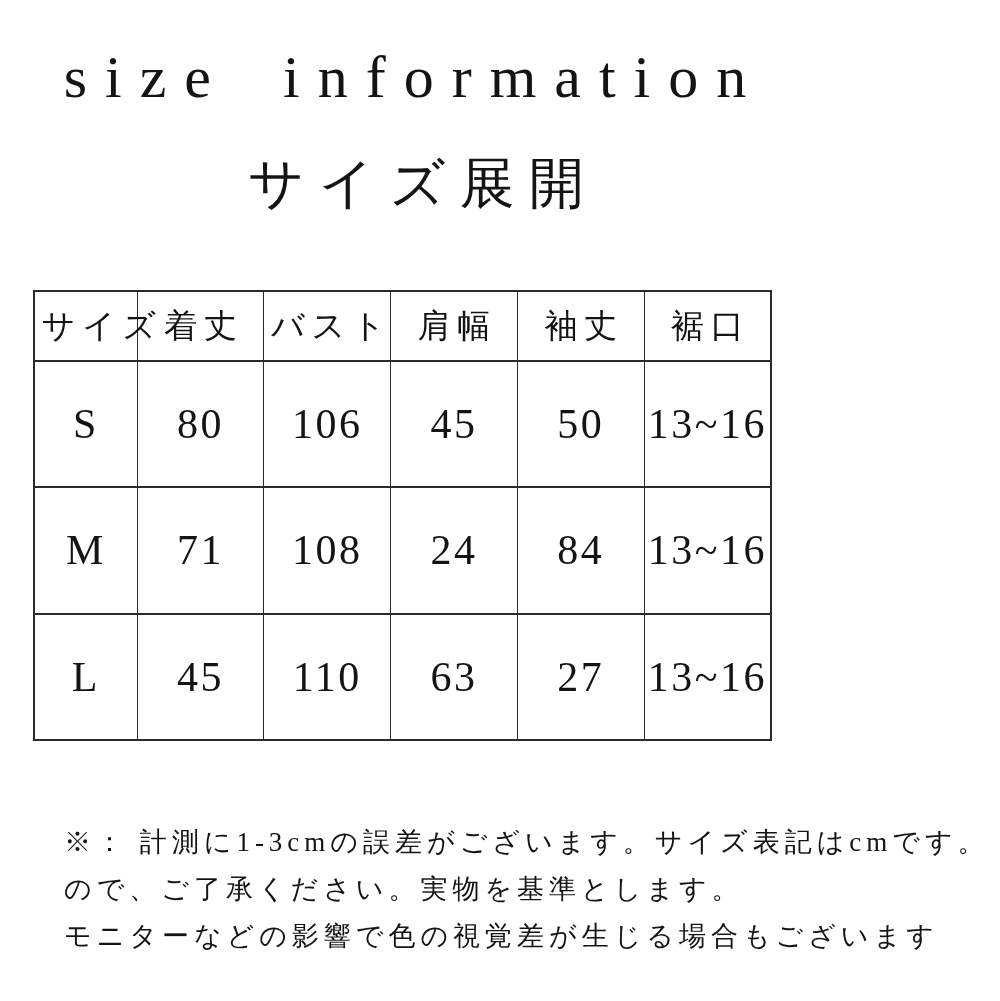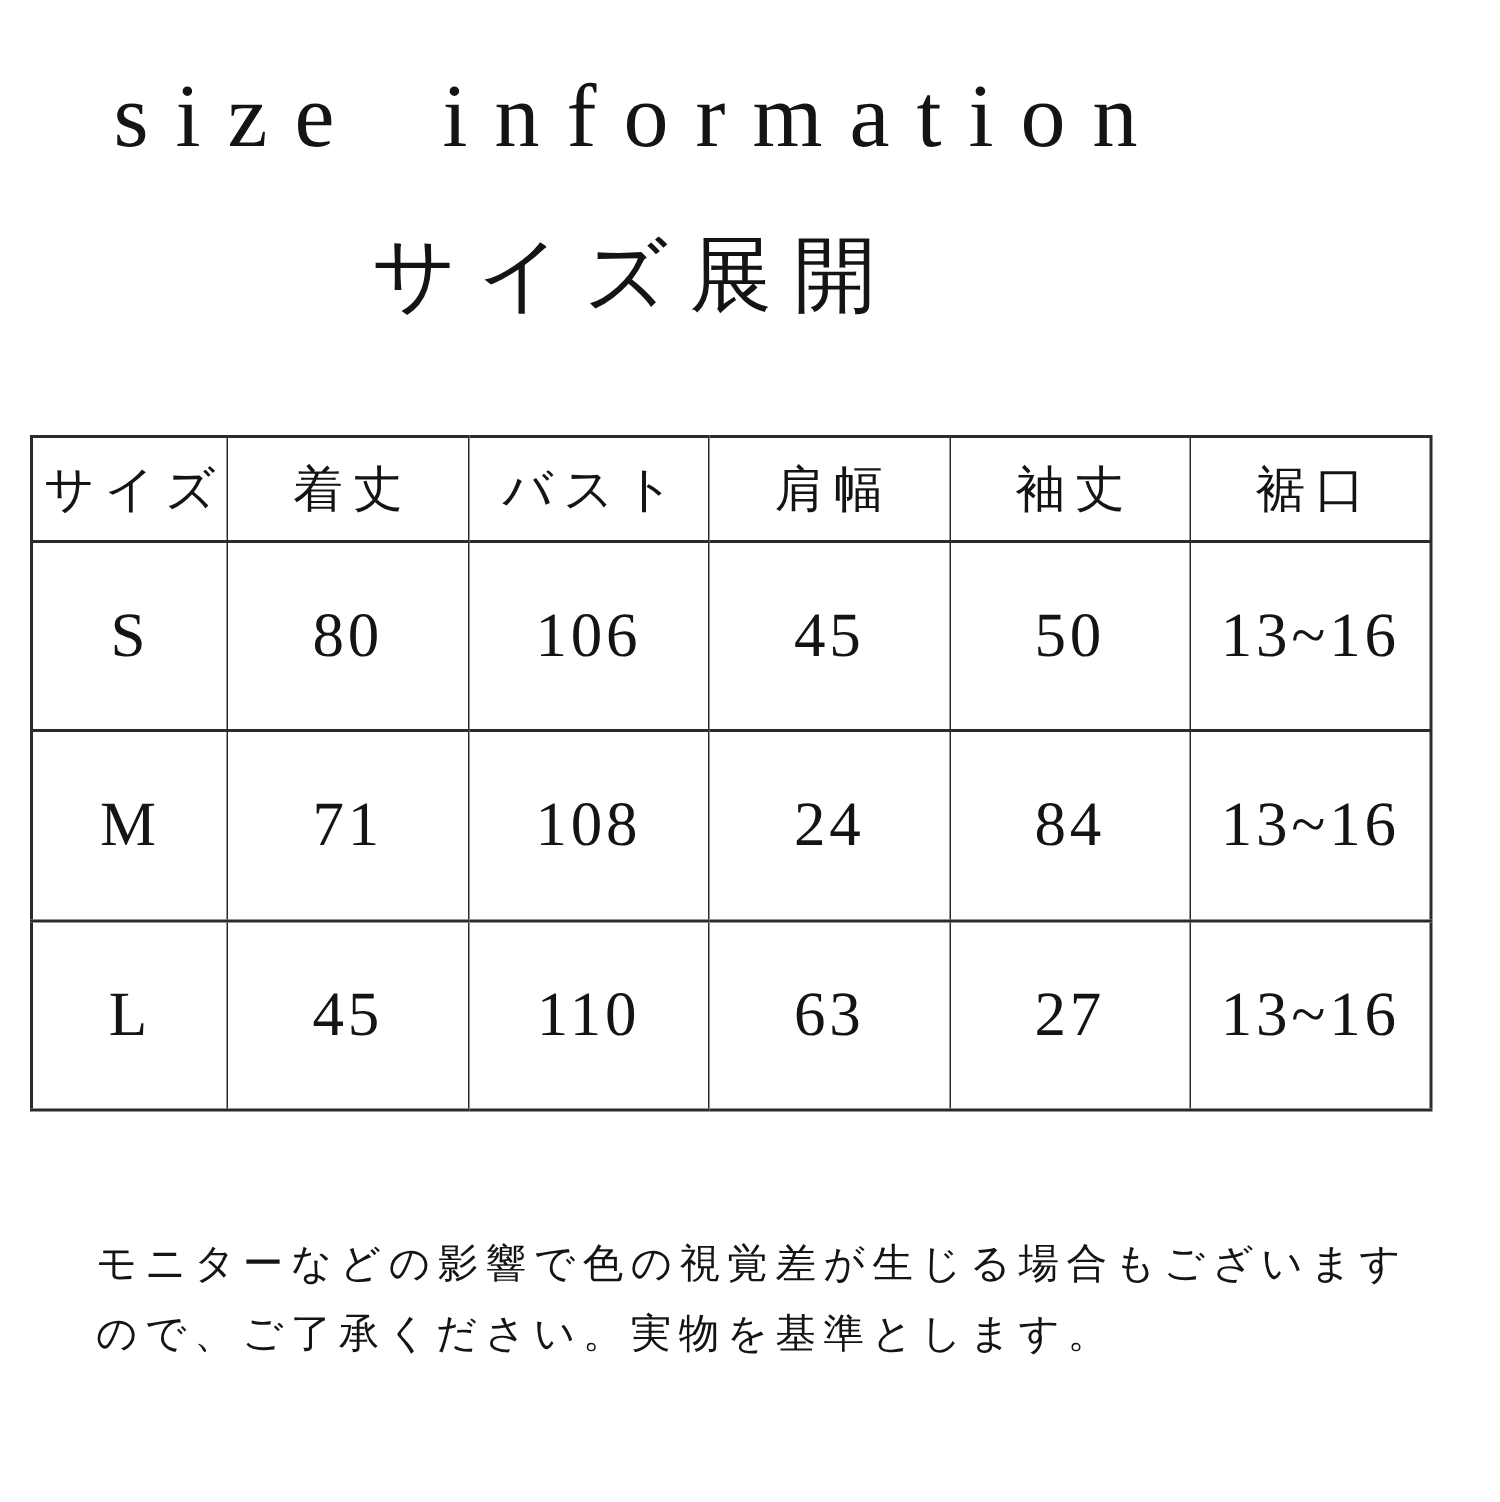--- a/index.html
+++ b/index.html
@@ -12,21 +12,21 @@
     position: relative;
     background: var(--bg, #ffffff);
     color: var(--fg, #141414);
     font-family: "Liberation Serif", "DejaVu Serif", serif;
     overflow: hidden;
   }
 
   .page-title {
     position: absolute;
     top: 40px;
-    left: 12px;
+    left: 0;
     width: 828px;
     text-align: center;
     font-size: 60px;
     line-height: 75px;
     letter-spacing: 0.30em;
     word-spacing: 0.35em;
     white-space: nowrap;
   }
 
   .page-subtitle {
@@ -37,23 +37,23 @@
     text-align: center;
     font-size: 55px;
     line-height: 68px;
     letter-spacing: 0.26em;
     text-indent: 0.26em; 
     white-space: nowrap;
   }
 
   table.size-table {
     position: absolute;
-    left: 20px;
+    left: 33px;
     top: 290px;
-    width: 935px;
+    width: 739px;
     height: 451px;
     border-collapse: collapse;
     table-layout: fixed;
     border: 2px solid var(--line, #2b2b2b);
   }
   table.size-table th,
   table.size-table td {
     border-left: 1.5px solid var(--line, #2b2b2b);
     border-right: 1.5px solid var(--line, #2b2b2b);
     border-top: 2px solid var(--line, #2b2b2b);
@@ -142,15 +142,16 @@
       <td>45</td>
       <td>110</td>
       <td>63</td>
       <td>27</td>
       <td>13~16</td>
     </tr>
   </tbody>
 </table>
 
 <div class="notes">
+  <span class="note-line">※： 計測に1-3cmの誤差がございます。サイズ表記はcmです。</span>
+  <span class="note-line">ので、ご了承ください。実物を基準とします。</span>
   <span class="note-line">モニターなどの影響で色の視覚差が生じる場合もございます</span>
-  <span class="note-line">ので、ご了承ください。実物を基準とします。</span>
 </div>
 
 </body></html>

